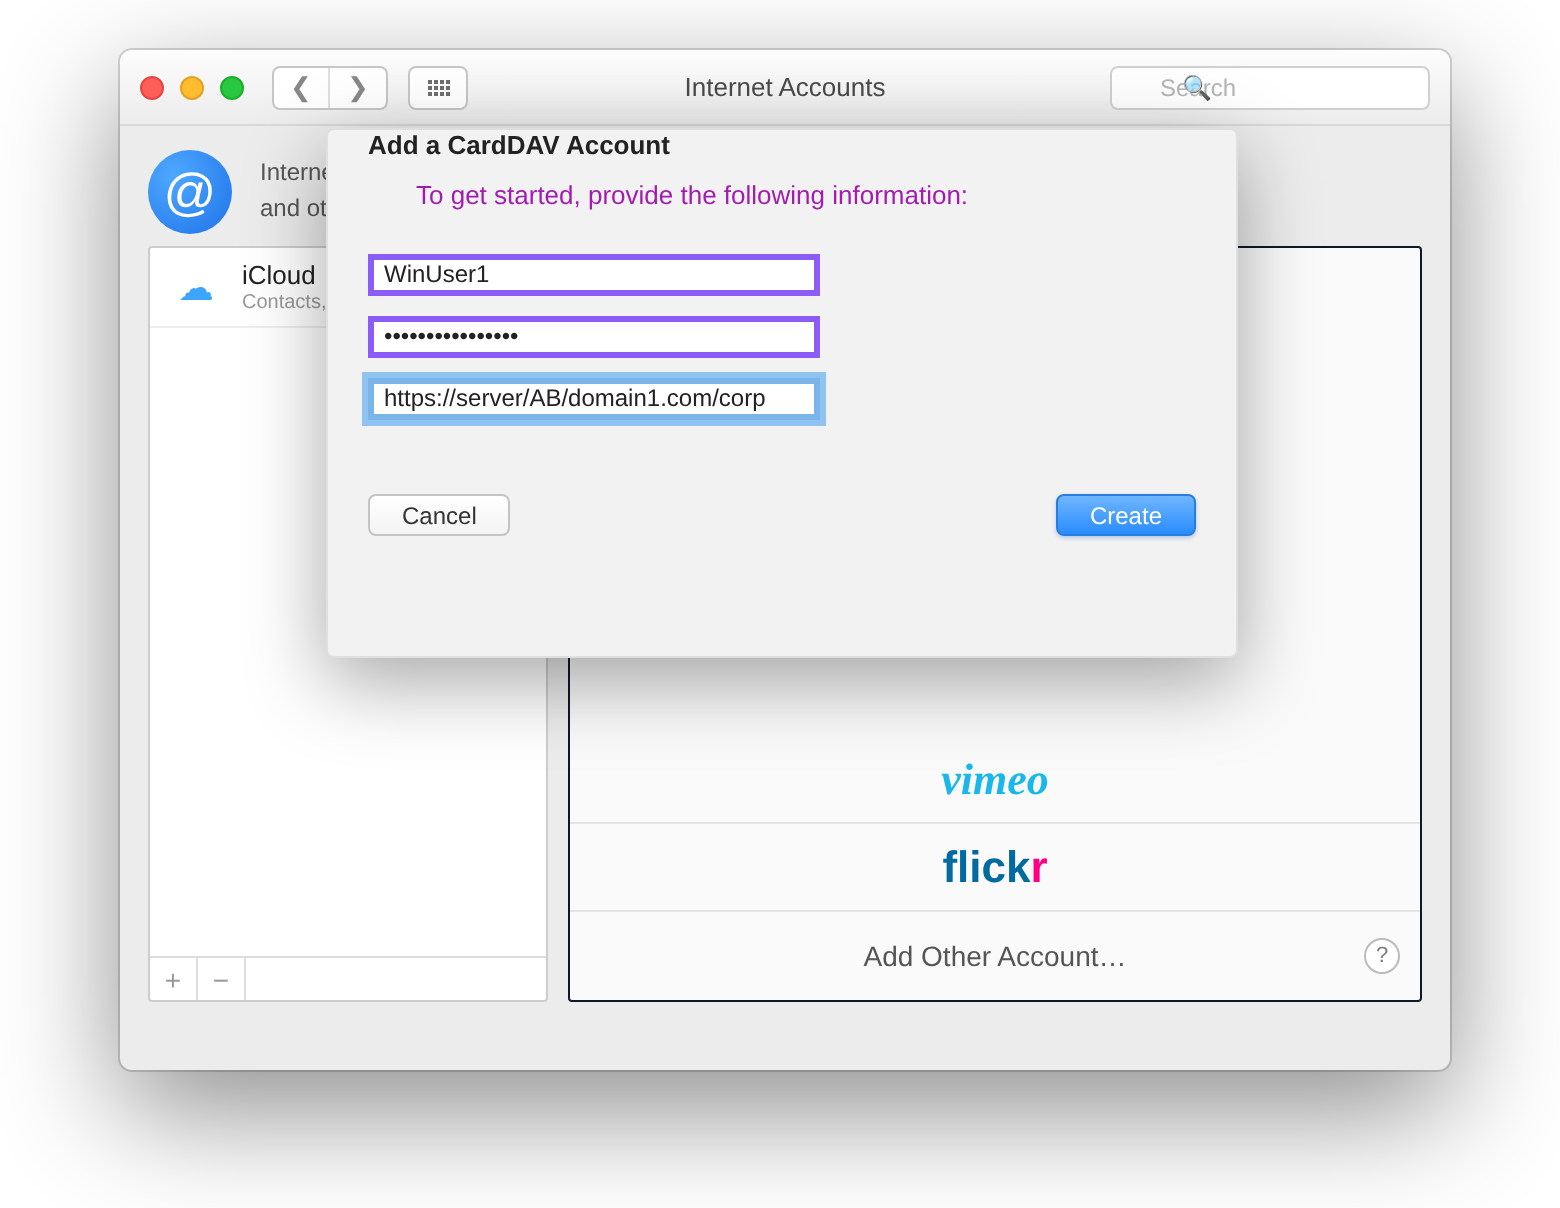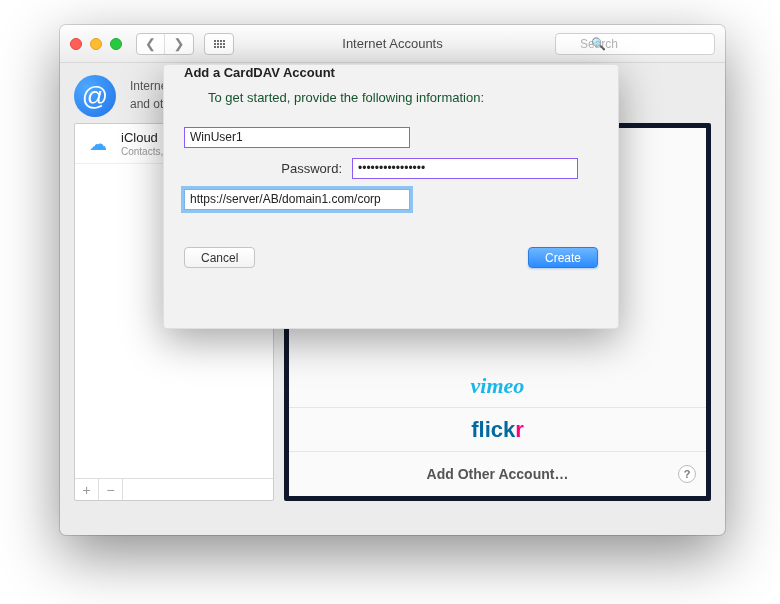--- a/index.html
+++ b/index.html
@@ -88,47 +88,47 @@
   .acct-text .name{font-size:13px;color:#222;}
   .acct-text .sub{font-size:10px;color:#999;margin-top:1px;}
   .sidebar-fill{flex:1;}
   .sidebar-footer{height:22px;border-top:1px solid #ddd;display:flex;}
   .sfbtn{
     width:24px;border-right:1px solid #ddd;display:flex;align-items:center;justify-content:center;
     color:#9a9a9a;font-size:14px;cursor:default;
   }
 
   .main{
-    flex:1;display:flex;flex-direction:column;border:5px solid #0f172a;border-radius:2px;background:#fafafa;
+    flex:1;display:flex;flex-direction:column;border:1px solid #0f172a;border-radius:2px;background:#fafafa;
   }
   .provider-row{
     height:44px;display:flex;align-items:center;justify-content:center;border-bottom:1px solid #e5e5e5;
     font-size:22px;font-weight:600;
   }
   .vimeo{color:#1ab7ea;font-family:cursive;font-style:italic;}
   .flickr .f1{color:#0369a1;} .flickr .f2{color:#ff0084;}
-  .add-other{position:relative;color:#555;font-size:14px;font-weight:700;}
+  .add-other{position:relative;color:#555;font-size:14px;font-weight:400;}
   .help{
     position:absolute;right:10px;width:18px;height:18px;border-radius:50%;border:1px solid #bbb;
     display:flex;align-items:center;justify-content:center;color:#7a7a7a;font-size:11px;background:#fff;
   }
 
   
   .sheet{
     position:absolute;top:64px;left:163px;width:456px;height:265px;
     background:#f3f2f2;border:1px solid rgba(0,0,0,0.08);border-radius:4px;
     box-shadow:0 12px 40px rgba(0,0,0,0.35);
     padding:0 20px;
   }
   .sheet h3{margin:0 0 10px 0;font-size:13px;font-weight:600;color:#222;}
-  .sheet .hint{margin:0 0 18px 24px;font-size:13px;color:#14532d;}
+  .sheet .hint{margin:0 0 18px 24px;font-size:13px;color:#a21caf;}
   .form-row{display:flex;align-items:center;height:28px;margin-bottom:3px;}
   .form-row label{width:168px;text-align:right;padding-right:10px;font-size:13px;color:#333;}
   .form-row input{
-    width:226px;height:21px;border:1px solid #8b5cf6;border-radius:0;background:#fff;
+    width:226px;height:21px;border:3px solid #8b5cf6;border-radius:0;background:#fff;
     padding:0 5px;font-size:12px;color:#222;
   }
   .form-row input.focused{outline:3px solid #8fc4f2;border-color:#7ab4e9;}
   .sheet-buttons{display:flex;justify-content:flex-end;gap:17px;margin-top:34px;align-items:center;}
   .sheet-buttons .spacer{flex:1;}
   .btn{
     height:21px;padding:0 16px;border:1px solid #c4c4c4;border-radius:4px;
     background:linear-gradient(#ffffff,#f3f3f3);font-size:12px;color:#333;cursor:default;
   }
   .btn.cancel{float:left;}
@@ -217,21 +217,20 @@
 </div>
 
 <div class="sheet">
   <h3>Add a CardDAV Account</h3>
   <p class="hint">To get started, provide the following information:</p>
 
   <div class="form-row">
     <input value="WinUser1" style="">
   </div>
   <div class="form-row">
-    <label>Password:</label>
     <input value="••••••••••••••••" style="">
   </div>
   <div class="form-row">
     <input class="focused" value="https://server/AB/domain1.com/corp" style="">
   </div>
 
   <div class="sheet-buttons">
     <button class="btn cancel">Cancel</button>
     <div class="spacer"></div>
     <button class="btn primary">Create</button>

